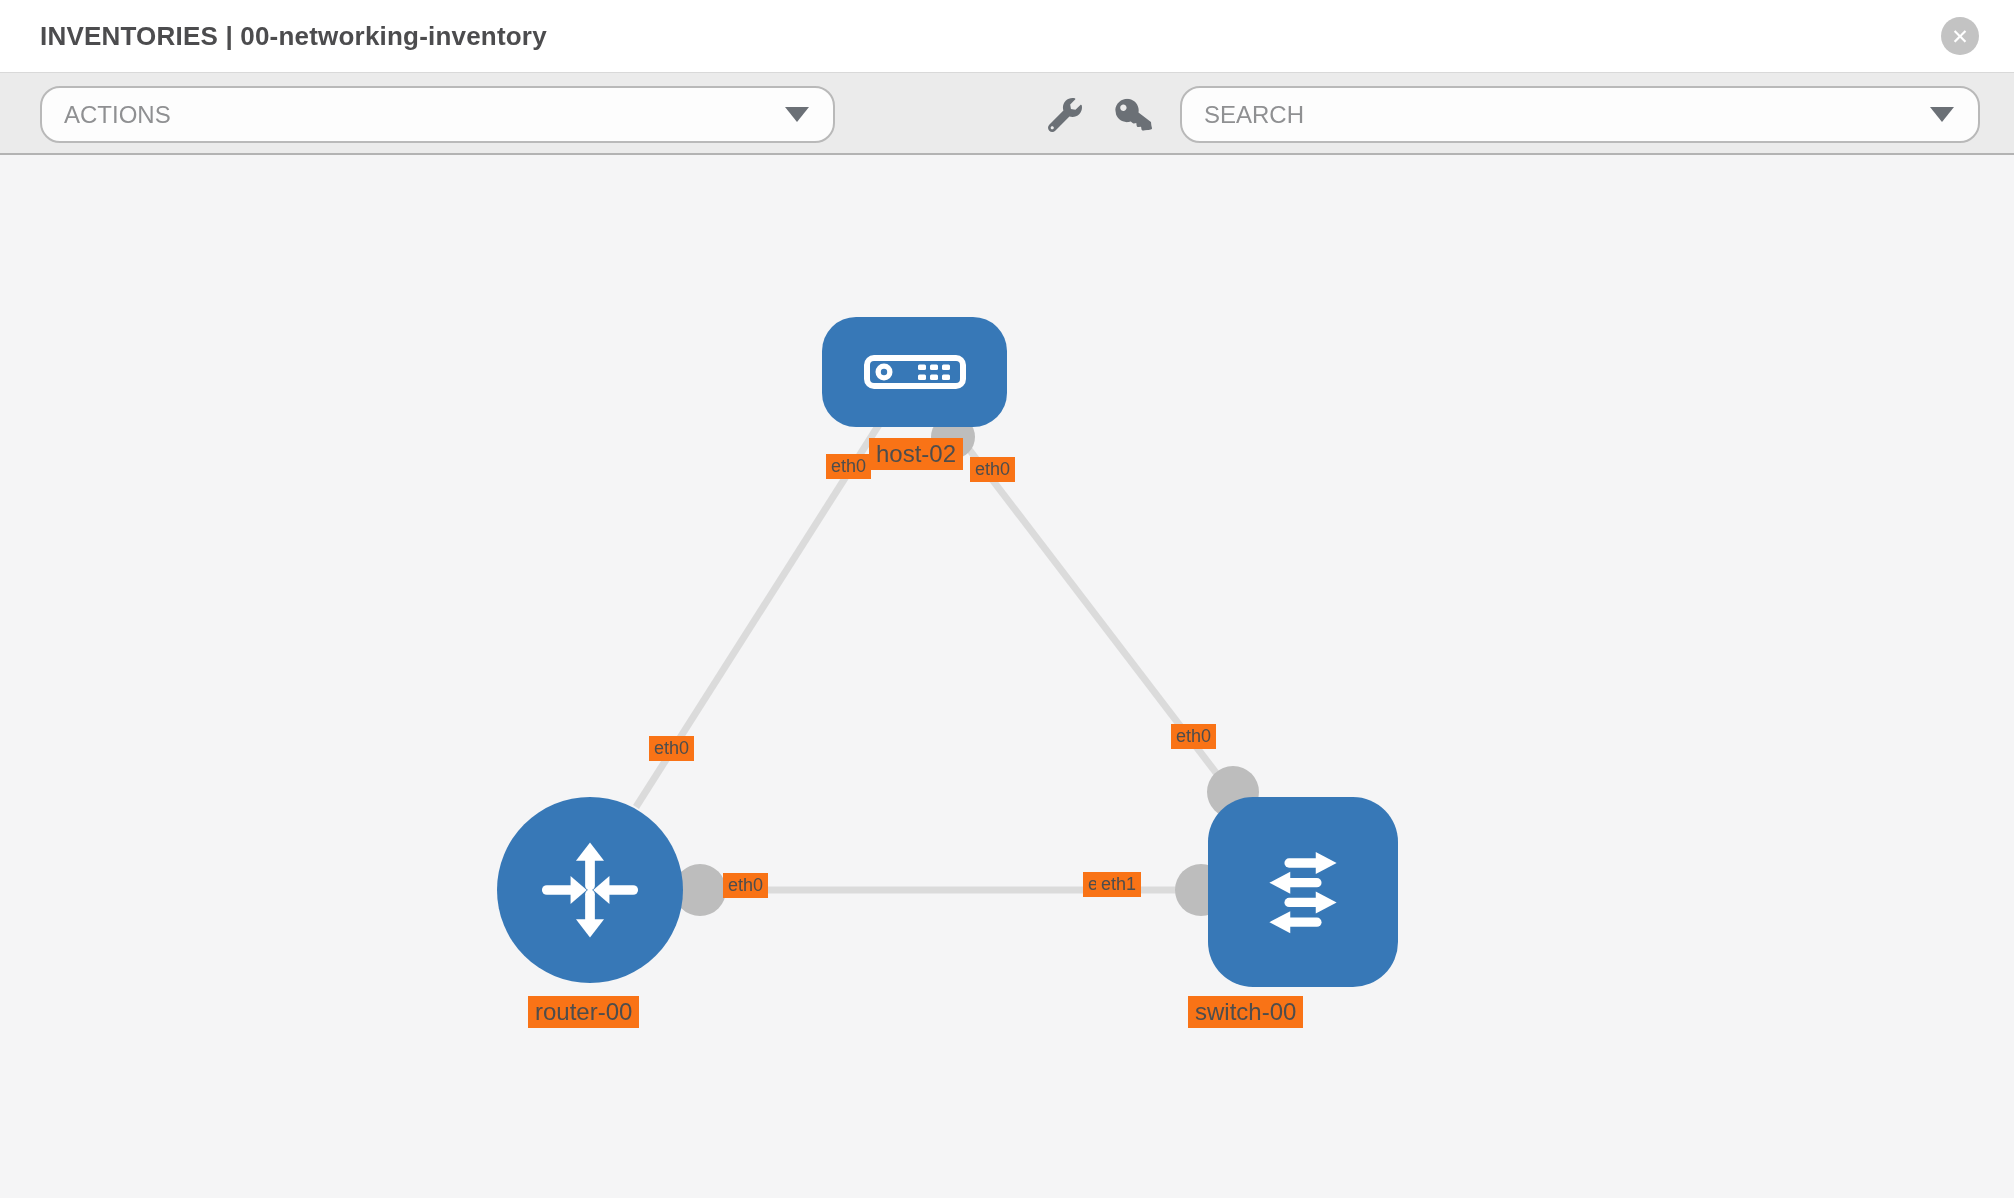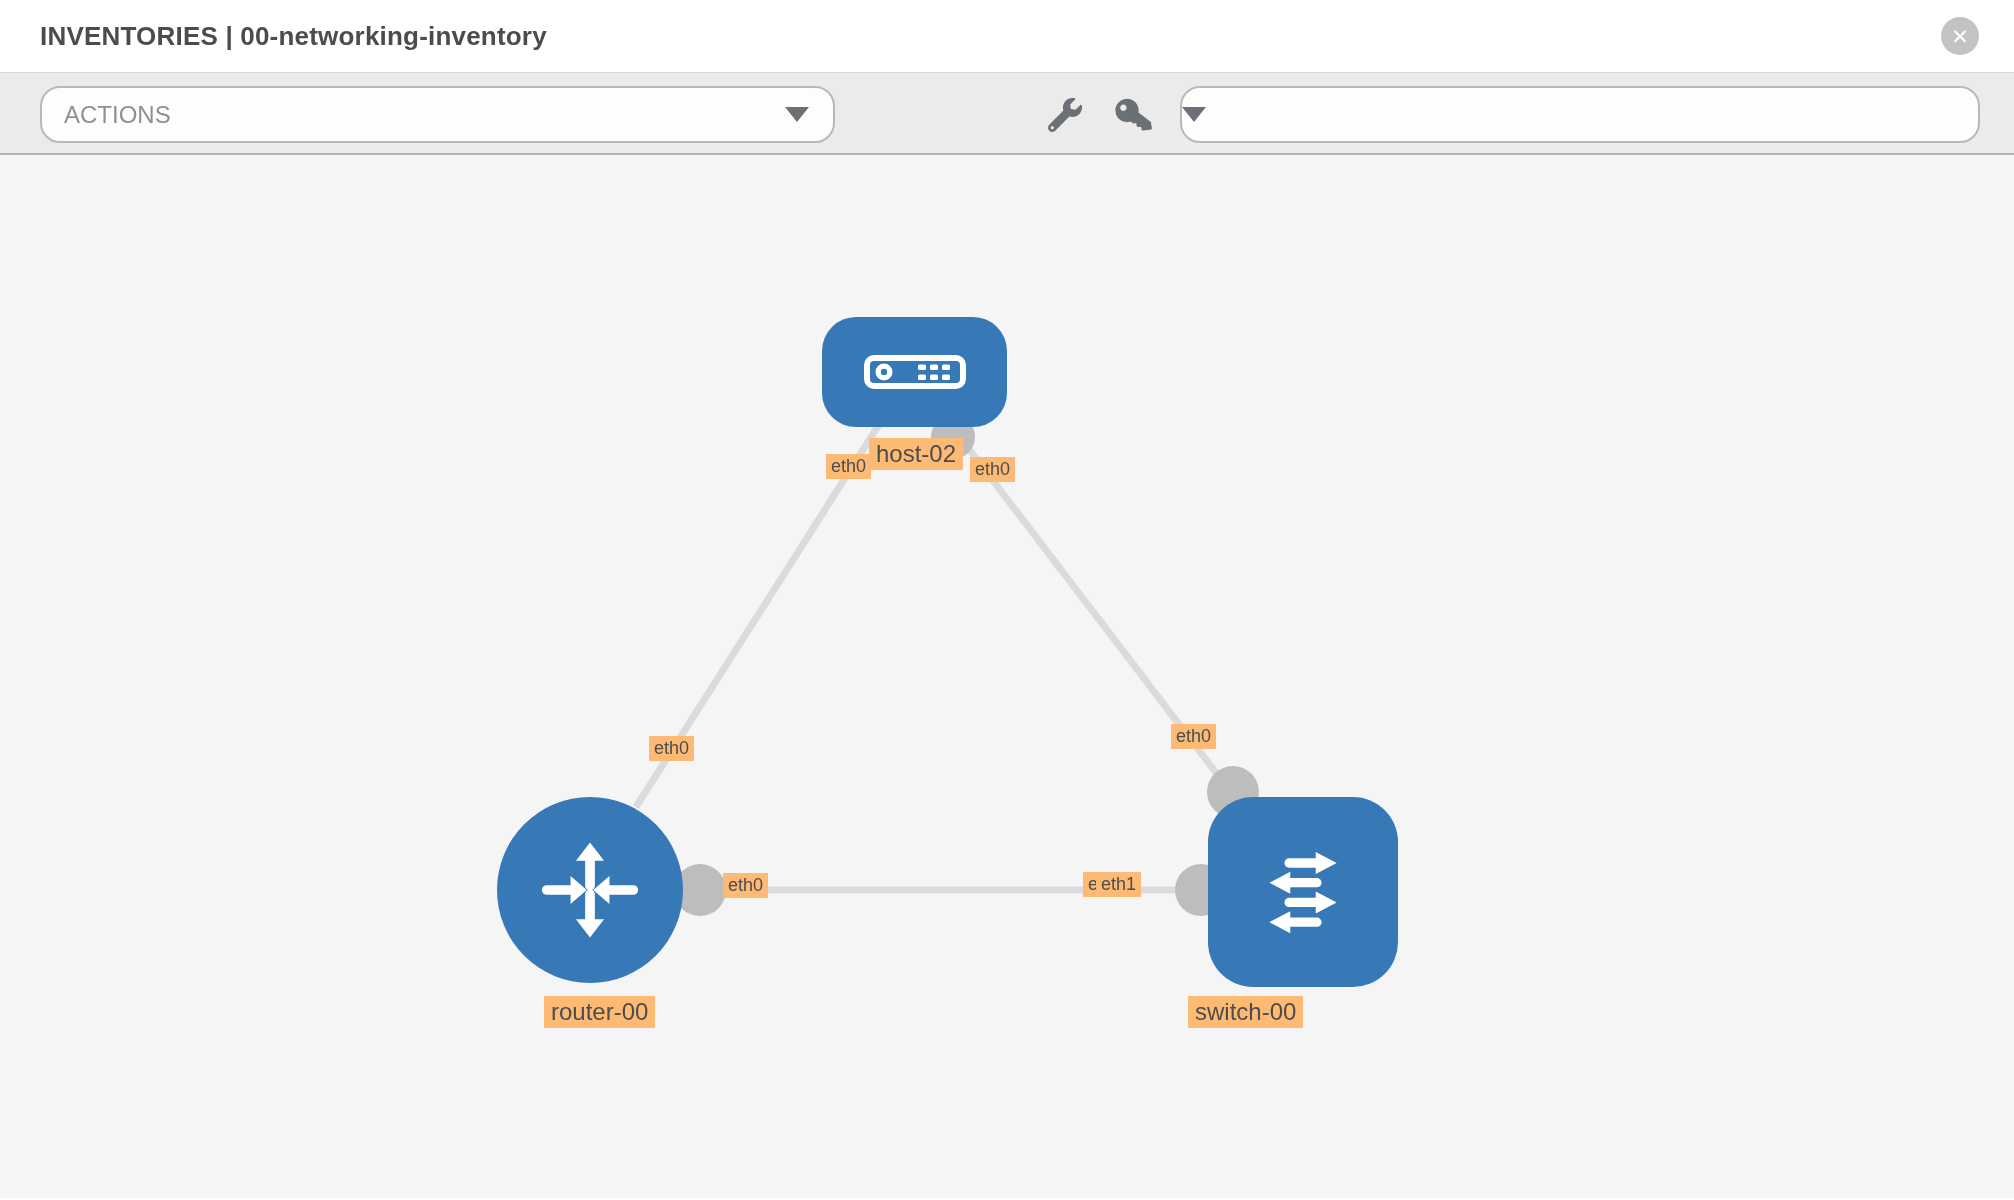--- a/index.html
+++ b/index.html
@@ -50,21 +50,21 @@
   .net-svg .port{fill:var(--port-gray);}
 
   .node{position:absolute;z-index:2;background:var(--node-blue);display:flex;align-items:center;
     justify-content:center;cursor:pointer;}
   .node-host{left:822px;top:162px;width:185px;height:110px;border-radius:34px;}
   .node-router{left:497px;top:642px;width:186px;height:186px;border-radius:50%;}
   .node-switch{left:1208px;top:642px;width:190px;height:190px;border-radius:45px;}
   .node svg .wt{fill:#fff;}
   .node svg .shaft{stroke:#fff;fill:none;stroke-linecap:round;}
 
-  .tag{position:absolute;z-index:3;background:#fdba74;color:var(--label-text);white-space:nowrap;}
+  .tag{position:absolute;z-index:3;background:#f97316;color:var(--label-text);white-space:nowrap;}
   .node-label{font-size:24px;padding:2px 7px;}
   .if-label{font-size:18px;padding:2px 5px;}
 
   
   .zoom-panel{position:absolute;left:1623px;top:928px;width:391px;height:117px;z-index:4;
     background:#fff;border:1px solid #c8c8c8;}
   .zoom-level{position:absolute;left:0;top:8px;width:100%;text-align:center;
     font-size:22px;color:#1f1f1f;}
   .zoom-minus,.zoom-plus{position:absolute;font-size:36px;font-weight:700;color:#8f8f8f;
     cursor:pointer;line-height:36px;}
@@ -97,20 +97,21 @@
     </svg>
   </div>
 
   <div class="tb-icon icon-key">
     <svg viewBox="0 0 512 512">
       <path d="M512 176.001C512 273.203 433.202 352 336 352c-11.22 0-22.19-1.062-32.827-3.069l-24.012 27.014A23.999 23.999 0 0 1 261.223 384H224v40c0 13.255-10.745 24-24 24h-40v40c0 13.255-10.745 24-24 24H24c-13.255 0-24-10.745-24-24v-78.059c0-6.365 2.529-12.47 7.029-16.971l161.802-161.802C163.108 213.814 160 195.271 160 176 160 78.798 238.797.001 335.999 0 433.488-.001 512 78.511 512 176.001zM336 128c0 26.51 21.49 48 48 48s48-21.49 48-48-21.49-48-48-48-48 21.49-48 48z"></path>
     </svg>
   </div>
 
   <div class="tb-box tb-search">
+    <input type="text" placeholder="SEARCH" style="">
     <span class="caret"></span>
   </div>
 </div>
 
 <div class="canvas">
 
   <svg class="net-svg" width="2014" height="1043">
     <line class="edge" x1="880" y1="268" x2="636" y2="652"></line>
     <line class="edge" x1="952" y1="272" x2="1233" y2="640"></line>
     <line class="edge" x1="640" y1="735" x2="1230" y2="735"></line>
@@ -154,21 +155,21 @@
       <path class="shaft" stroke-width="8" d="M62 42 H 37"></path>
       <polygon class="wt" points="21,42 39,32.5 39,51.5"></polygon>
       <path class="shaft" stroke-width="8" d="M38 59 H 63"></path>
       <polygon class="wt" points="79,59 61,49.5 61,68.5"></polygon>
       <path class="shaft" stroke-width="8" d="M62 76 H 37"></path>
       <polygon class="wt" points="21,76 39,66.5 39,85.5"></polygon>
     </svg>
   </div>
 
   <div class="tag node-label" style="left:869px;top:283px;">host-02</div>
-  <div class="tag node-label" style="left:544px;top:841px;">router-00</div>
+  <div class="tag node-label" style="left:528px;top:841px;">router-00</div>
   <div class="tag node-label" style="left:1188px;top:841px;">switch-00</div>
 
   <div class="tag if-label" style="left:826px;top:299px;">eth0</div>
   <div class="tag if-label" style="left:970px;top:302px;">eth0</div>
   <div class="tag if-label" style="left:649px;top:581px;">eth0</div>
   <div class="tag if-label" style="left:1171px;top:569px;">eth0</div>
   <div class="tag if-label" style="left:723px;top:718px;">eth0</div>
   <div class="tag if-label" style="left:1083px;top:717px;">eth0</div>
   <div class="tag if-label" style="left:1096px;top:717px;">eth1</div>
 

